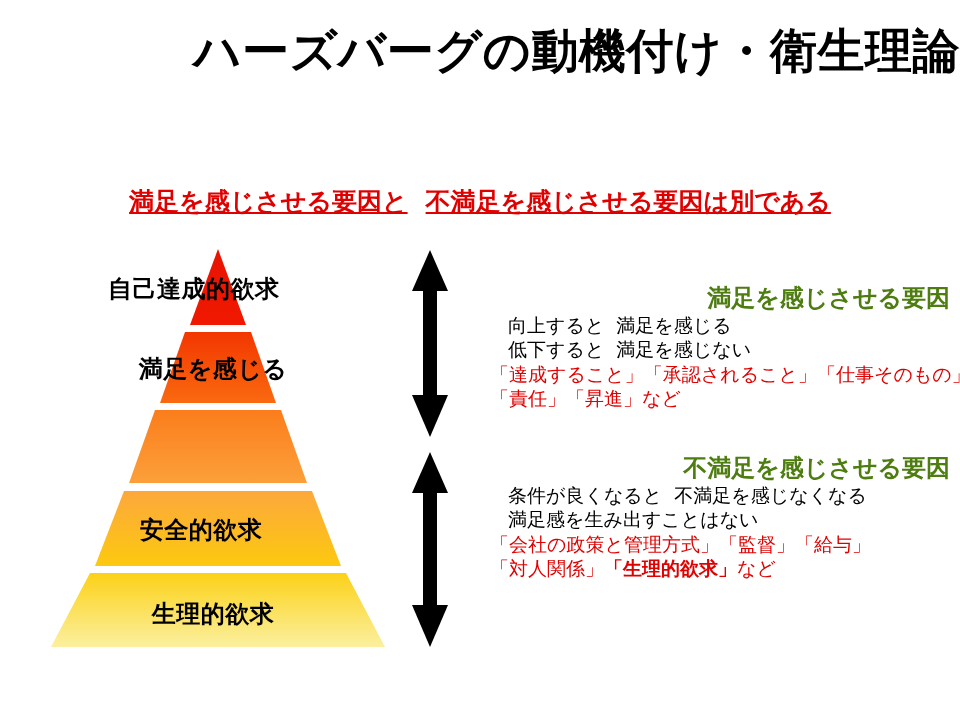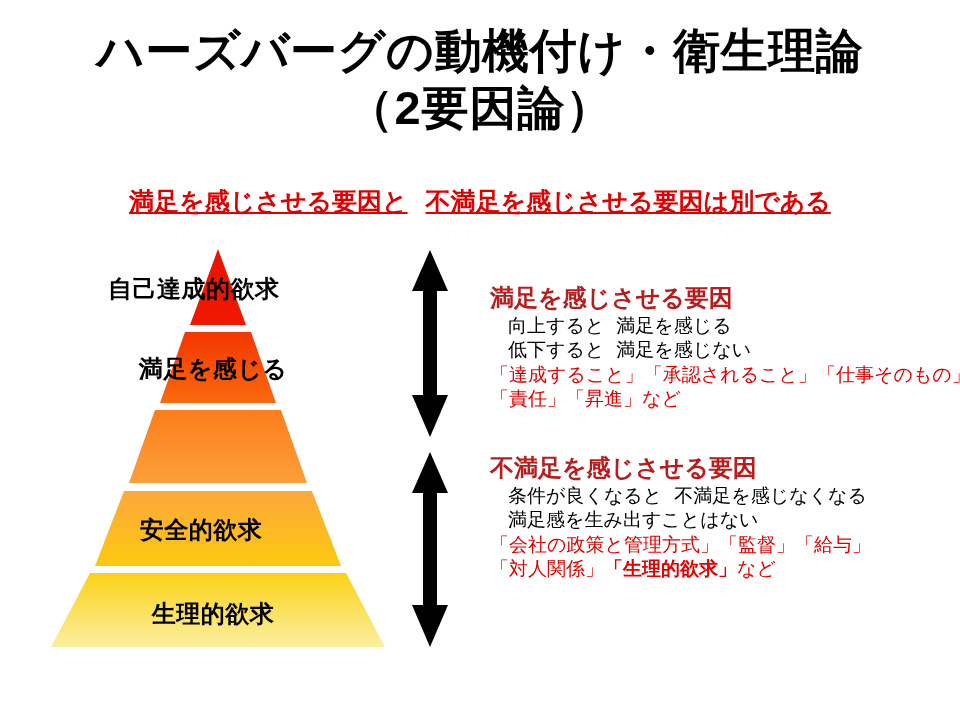--- a/index.html
+++ b/index.html
@@ -15,21 +15,21 @@
     font-family: "Liberation Sans", "DejaVu Sans", sans-serif;
     color: #000000;
   }
 
   
   #slide-title {
     position: absolute;
     left: 0;
     top: 22px;
     width: 960px;
-    text-align: center;
+    text-align: right;
     font-size: 47px;
     font-weight: 700;
     line-height: 1.22;
     letter-spacing: 0.5px;
     color: #000000;
     white-space: nowrap;
   }
   #slide-title .line2 {
     display: block;
     letter-spacing: 1px;
@@ -94,23 +94,24 @@
     position: absolute;
     left: 490px;
     width: 460px;
   }
   #block-satisfaction { top: 283px; }
   #block-dissatisfaction { top: 453px; }
 
   .factor-heading {
     font-size: 24px;
     font-weight: 700;
-    color: #b91c1c;
+    color: #4d7c0f;
     line-height: 1.28;
     white-space: nowrap;
+    text-align: right;
   }
   .factor-detail {
     font-size: 19px;
     font-weight: 400;
     color: #000000;
     line-height: 1.30;
     white-space: nowrap;
     padding-left: 18px;
   }
   .factor-examples {
@@ -126,21 +127,20 @@
   .sp {
     display: inline-block;
     width: 12px;
   }
 </style>
 </head>
 <body>
 
 <div id="slide-title">
   <span class="line1">ハーズバーグの動機付け・衛生理論</span>
-  <span class="line2">（2要因論）</span>
 </div>
 
 <div id="subtitle" style="color: rgb(224, 0, 0);">
   <span>満足を感じさせる要因と</span><span class="gap"></span><span>不満足を感じさせる要因は別である</span>
 </div>
 
 <div id="pyramid-figure">
   <svg id="pyramid-svg" width="370" height="412" viewBox="0 0 370 412">
     <defs>
       <linearGradient id="grad0" x1="0" y1="0" x2="0" y2="1">

